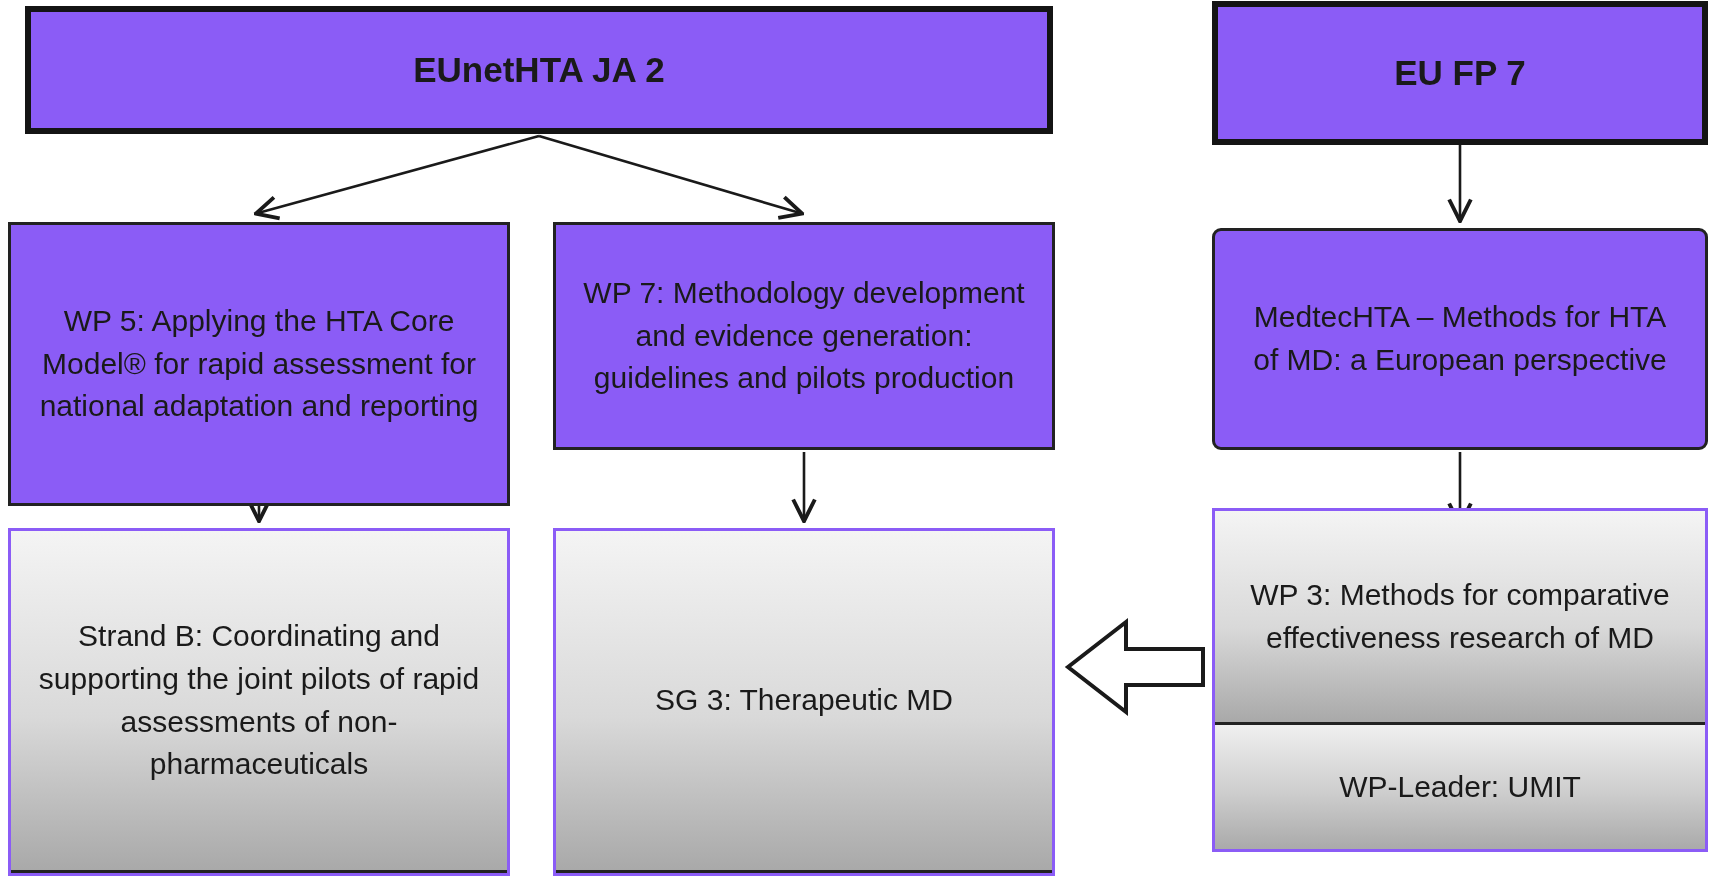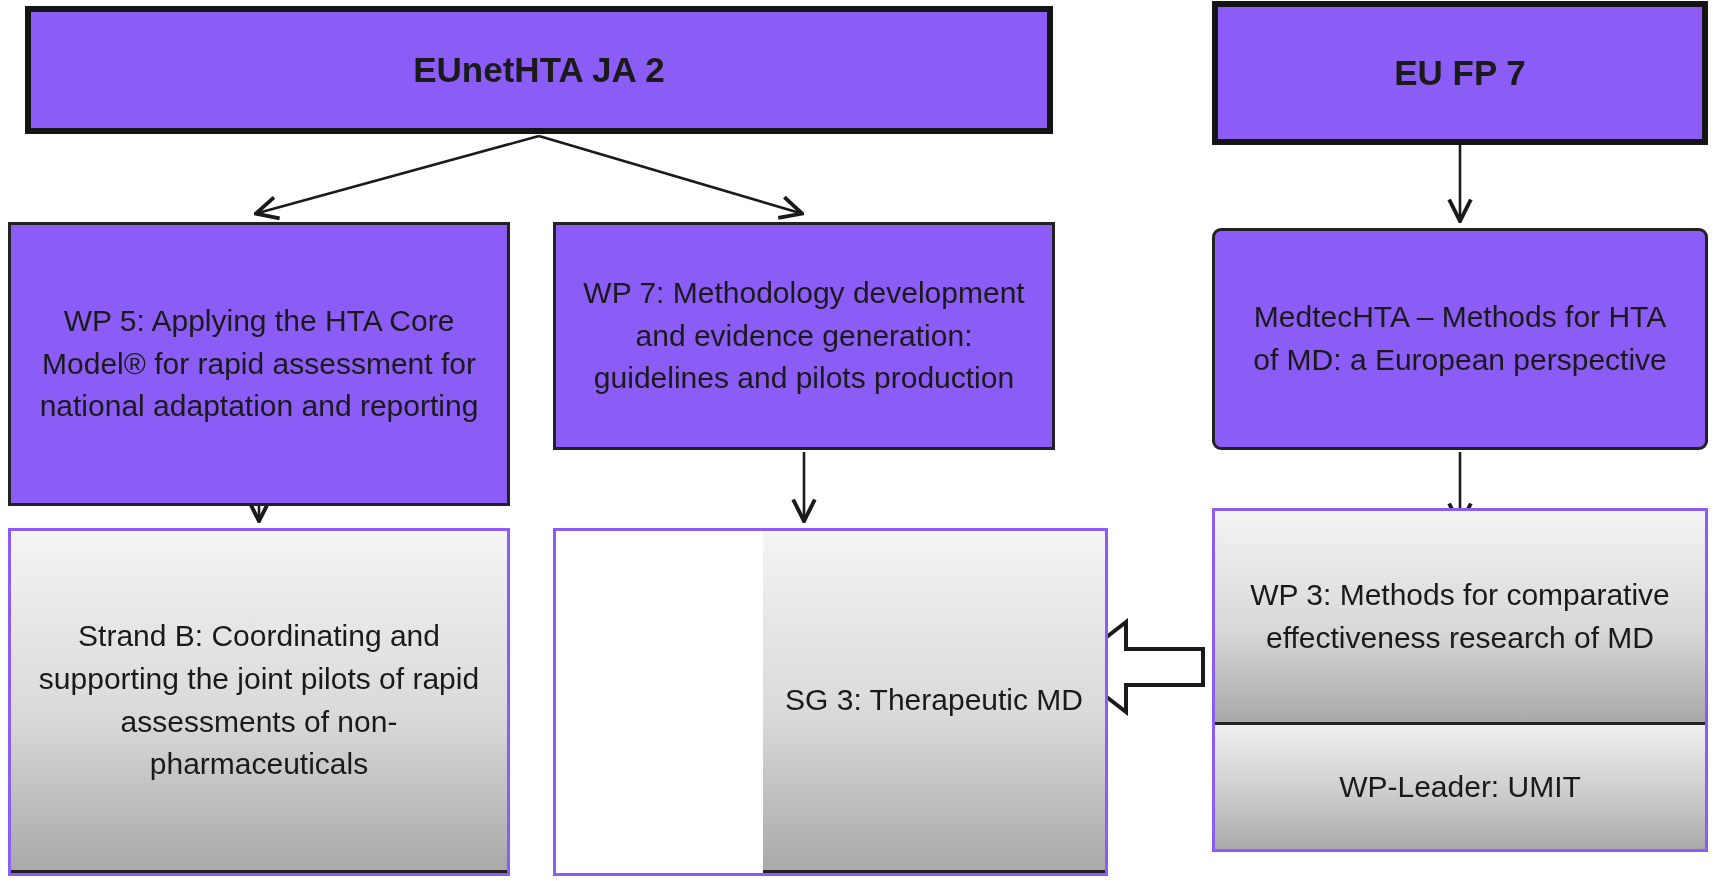--- a/index.html
+++ b/index.html
@@ -65,21 +65,21 @@
     white-space: pre-line;
     background: linear-gradient(180deg, #efefef 0%, #cdcdcd 55%, #aaaaaa 100%);
   }
   
   #box-eunethta  { left: 25px;   top: 6px;   width: 1028px; height: 128px; }
   #box-eufp7     { left: 1212px; top: 1px;   width: 496px;  height: 144px; }
   #box-wp5       { left: 8px;    top: 222px; width: 502px;  height: 284px; }
   #box-wp7       { left: 553px;  top: 222px; width: 502px;  height: 228px; }
   #box-medtechta { left: 1212px; top: 228px; width: 496px;  height: 222px; border-radius: 9px; }
   #box-strandb   { left: 8px;    top: 528px; width: 502px;  height: 348px; }
-  #box-sg3       { left: 553px;  top: 528px; width: 555px;  height: 348px; align-items: flex-end; }
+  #box-sg3       { left: 553px;  top: 528px; width: 502px;  height: 348px; }
   #box-wp3       { left: 1212px; top: 508px; width: 496px;  height: 344px; }
 
   .arrow-layer {
     position: absolute;
     left: 0; top: 0;
     width: 1713px;
     height: 881px;
     pointer-events: none;
   }
   .arrow-layer line {

